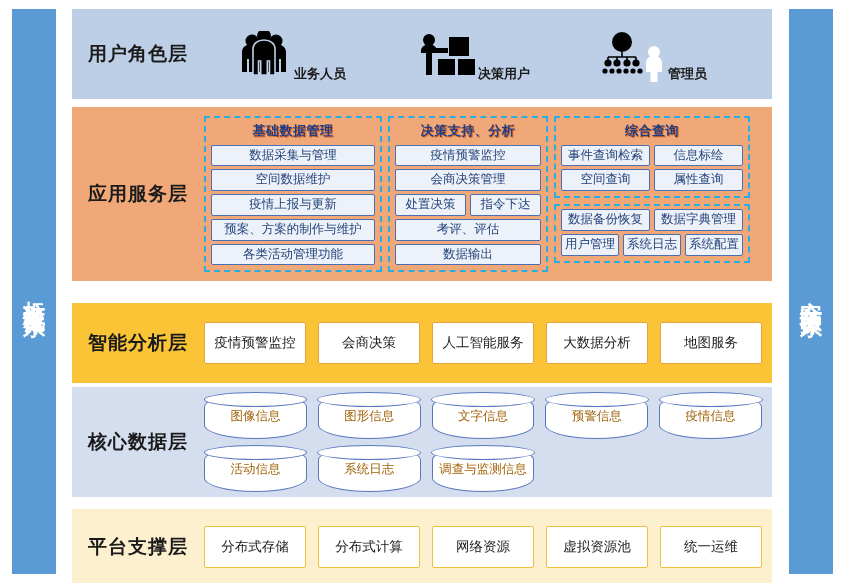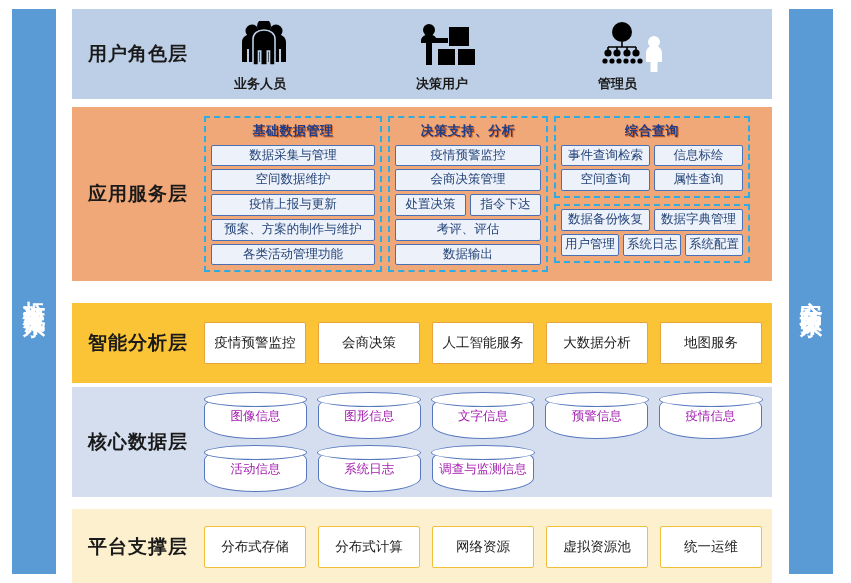--- a/index.html
+++ b/index.html
@@ -65,22 +65,21 @@
   #layer-user { top: 9px; height: 90px; background: #BDCFE6; }
   .role-strip {
     display: flex;
     align-items: flex-start;
     justify-content: space-around;
     width: 100%;
     padding: 0 18px 0 4px;
   }
   .role {
     display: flex;
-    flex-direction: column;
-    align-items: flex-start;
+    align-items: flex-end;
     width: 130px;
   }
   .role-icon { height: 58px; display:flex; align-items:flex-end; justify-content:center;}
   .role-label {
     margin-top: 2px;
     font-size: 13px;
     font-weight: bold;
     color: #1a1a1a;
   }
 
@@ -152,21 +151,21 @@
   .cyl {
     position: relative;
     background: #ffffff;
     border: 1.5px solid #5878BE;
     border-radius: 50% / 14px;
     display: flex;
     align-items: center;
     justify-content: center;
     text-align: center;
     font-size: 12.5px;
-    color: #a21caf;
+    color: #a16207;
     line-height: 1.12;
     padding: 12px 3px;
   }
   .cyl::before {
     content: "";
     position: absolute;
     left: -1.5px; right: -1.5px; top: -1.5px;
     height: 13px;
     border: 1.5px solid #5878BE;
     border-radius: 50%;

